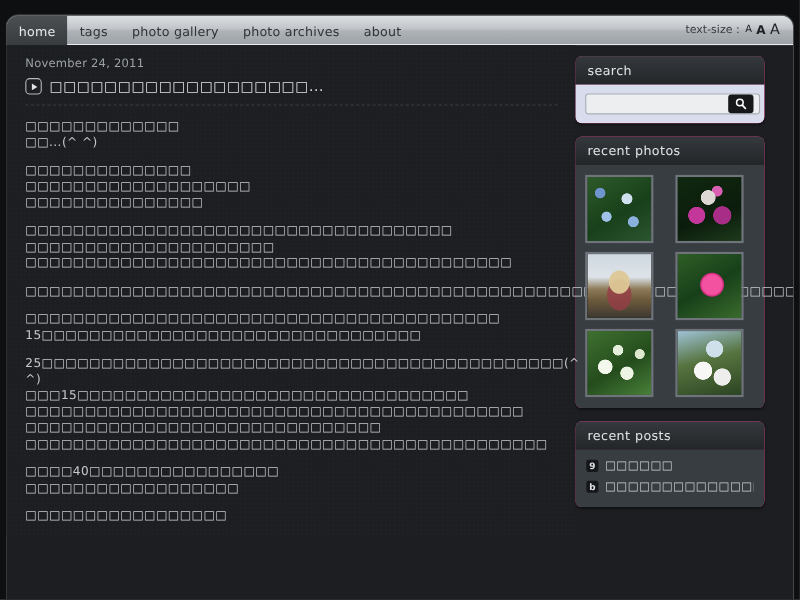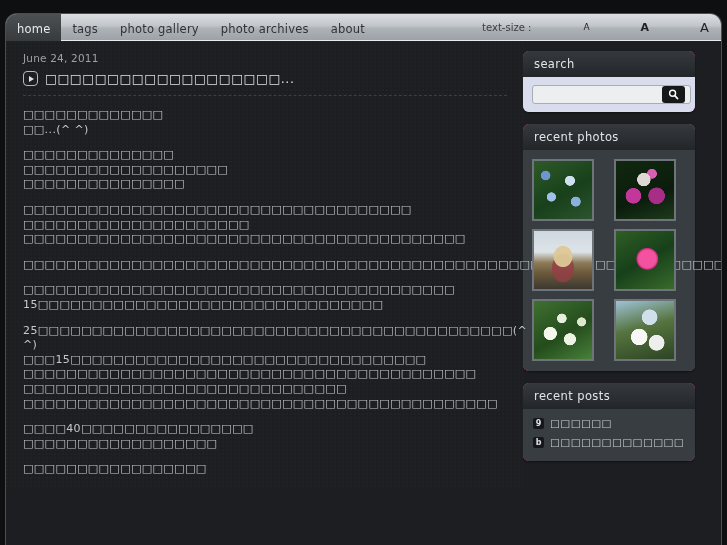--- a/index.html
+++ b/index.html
@@ -62,21 +62,21 @@
     display:flex; align-items:center; padding:15px 11px;
     font-size:11.5px; color:#2f3337; white-space:nowrap;
     cursor:pointer; letter-spacing:.2px;
   }
   .nav-item.active {
     background:linear-gradient(180deg,#4c5053 0%,#35393c 100%);
     color:#e8eaec;
   }
   #nav-textsize {
     margin-left:auto; display:flex; align-items:center;
-    padding:0 10px; color:#3a3e42; font-size:10px; white-space:nowrap;gap:47px;
+    padding:0 10px; color:#3a3e42; font-size:10px; white-space:nowrap;
   }
   #nav-textsize .ts-label{ margin-right:3px; }
   .ts-a { color:#1d2124; cursor:pointer; margin:0 2px; }
   .ts-a.s1{ font-size:9px; }
   .ts-a.s2{ font-size:11px; font-weight:bold;}
   .ts-a.s3{ font-size:13px; }
 
   
   #content-wrap { display:flex; height:447px; background:#1c1e21; }
 
@@ -173,21 +173,21 @@
         <span class="ts-label">text-size :</span>
         <span class="ts-a s1">A</span>
         <span class="ts-a s2">A</span>
         <span class="ts-a s3">A</span>
       </div>
     </div>
 
     <div id="content-wrap">
 
       <div id="article-col">
-        <div id="post-date">June 24, 2011</div>
+        <div id="post-date">November 24, 2011</div>
 
         <div id="post-title-row">
           <span id="play-icon">
               <i></i>
             </span>
           <span id="post-title" class="tofu">□□□□□□□□□□□□□□□□□□□...</span>
         </div>
 
         <div class="post-para tofu">□□□□□□□□□□□□□<br>□□...(^ ^)</div>
         <div class="post-para tofu">□□□□□□□□□□□□□□<br>□□□□□□□□□□□□□□□□□□□<br>□□□□□□□□□□□□□□□</div>

